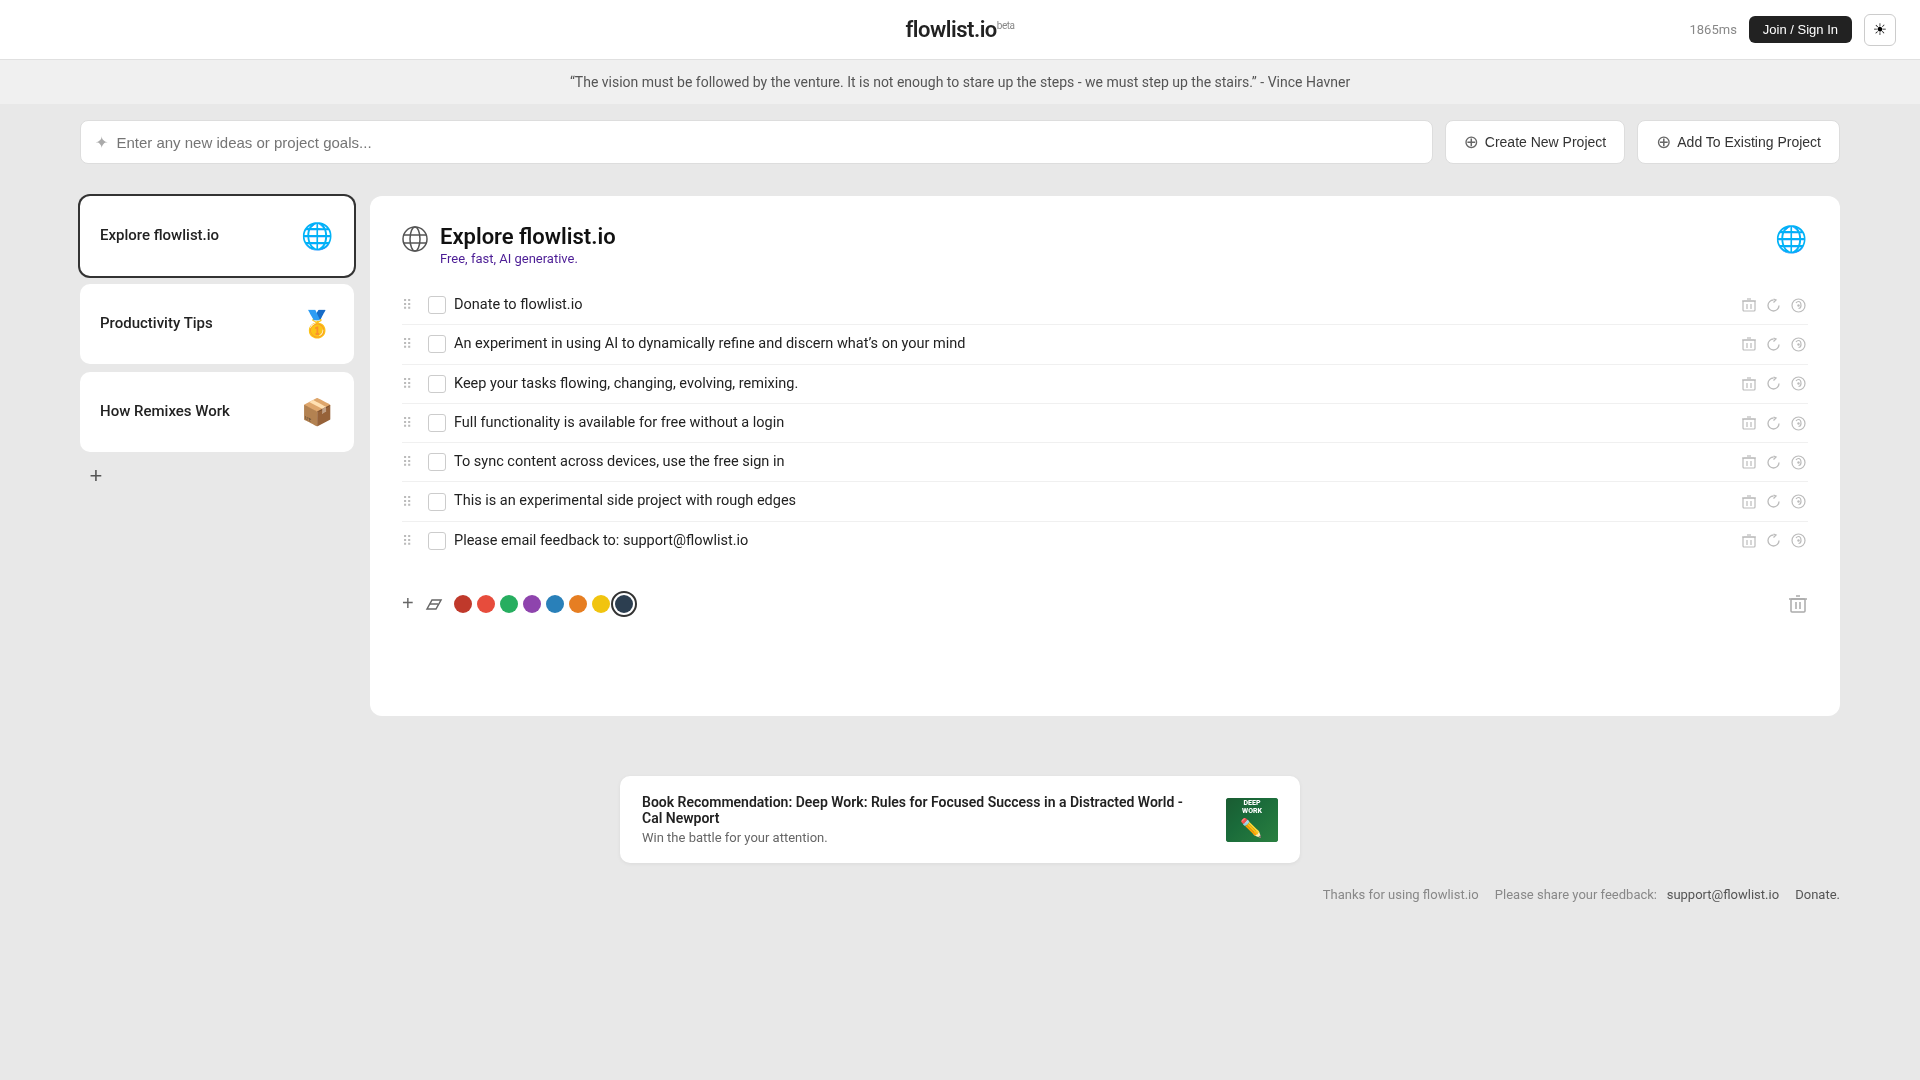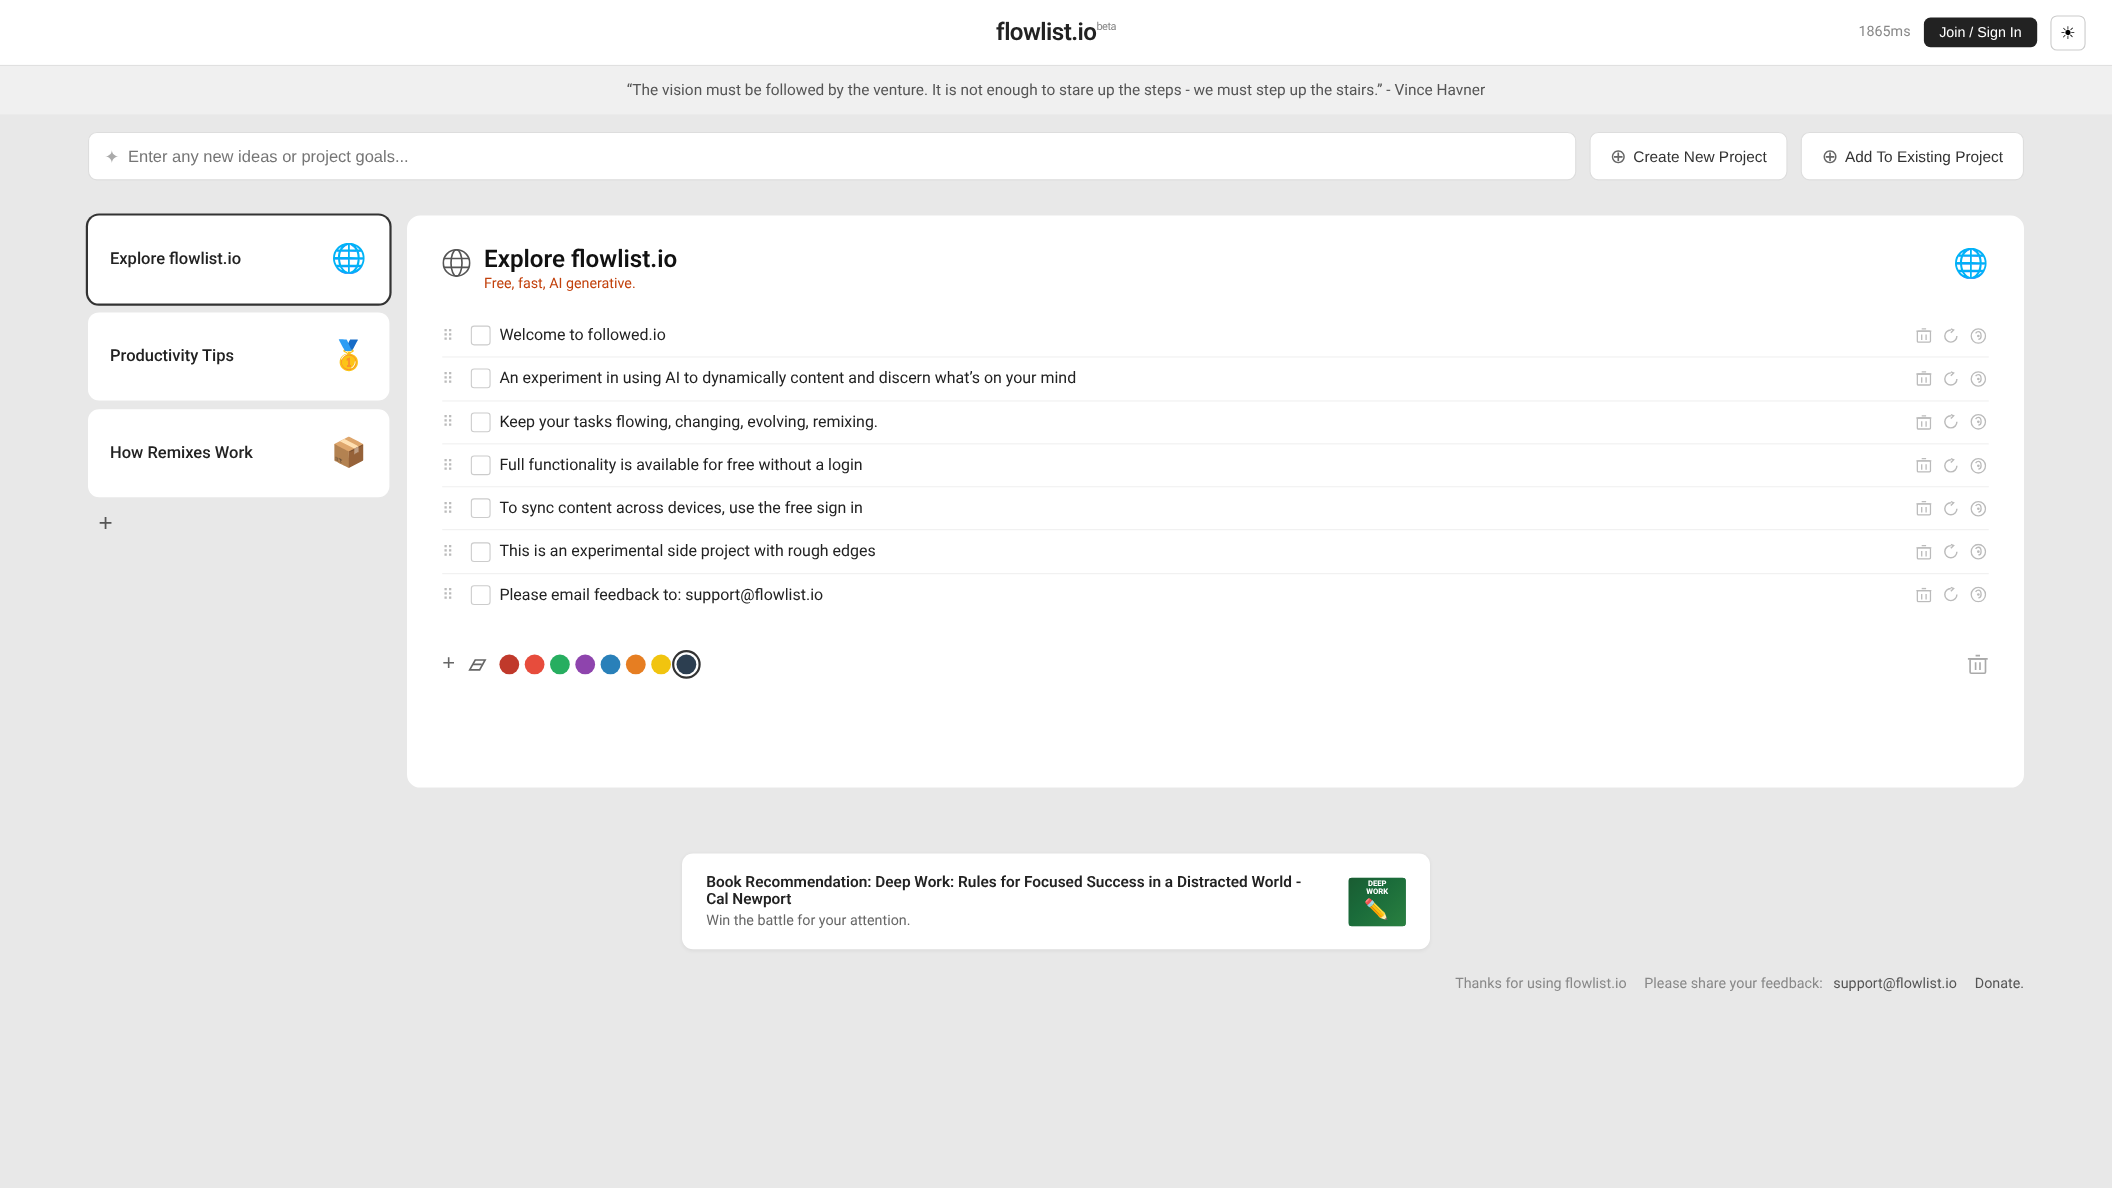--- a/index.html
+++ b/index.html
@@ -194,21 +194,21 @@
       color: #666;
       margin-top: 2px;
     }
     .content-title {
       font-size: 22px;
       font-weight: 600;
       color: #111;
     }
     .content-subtitle {
       font-size: 13px;
-      color: #c2410c;
+      color: #4c1d95;
       margin-top: 2px;
     }
     
     .task-list {
       display: flex;
       flex-direction: column;
     }
     .task-row {
       display: flex;
       align-items: center;
@@ -442,21 +442,21 @@
           <div class="content-subtitle">Free, fast, AI generative.</div>
         </div>
       </div>
       <span style="font-size:26px;">🌐</span>
     </div>
 
     <div class="task-list" id="task-list">
     <div class="task-row">
     <span class="drag-handle">⠿</span>
     <div class="task-checkbox"></div>
-    <span class="task-text">Welcome to followed.io</span>
+    <span class="task-text">Donate to flowlist.io</span>
     <div class="task-actions">
       <button class="task-action-btn">
         <svg width="14" height="14" viewBox="0 0 14 14" fill="none">
           <rect x="1" y="3" width="12" height="10" rx="1" stroke="#bbb" stroke-width="1.2" fill="none"></rect>
           <line x1="0" y1="3" x2="14" y2="3" stroke="#bbb" stroke-width="1.2"></line>
           <line x1="5" y1="1" x2="9" y2="1" stroke="#bbb" stroke-width="1.2"></line>
           <line x1="5" y1="6" x2="5" y2="11" stroke="#bbb" stroke-width="1.2"></line>
           <line x1="9" y1="6" x2="9" y2="11" stroke="#bbb" stroke-width="1.2"></line>
         </svg>
       </button>
@@ -471,21 +471,21 @@
           <circle cx="7.5" cy="7.5" r="6.5" stroke="#bbb" stroke-width="1.2" fill="none"></circle>
           <path d="M5 5c0 0 1-1.5 2.5-1.5S10 5 10 7.5s-1.5 3-2.5 3" stroke="#bbb" stroke-width="1.2" fill="none"></path>
           <circle cx="7.5" cy="7.5" r="1.2" fill="#bbb"></circle>
         </svg>
       </button>
     </div>
   </div>
         <div class="task-row">
     <span class="drag-handle">⠿</span>
     <div class="task-checkbox"></div>
-    <span class="task-text">An experiment in using AI to dynamically content and discern what’s on your mind</span>
+    <span class="task-text">An experiment in using AI to dynamically refine and discern what’s on your mind</span>
     <div class="task-actions">
       <button class="task-action-btn">
         <svg width="14" height="14" viewBox="0 0 14 14" fill="none">
           <rect x="1" y="3" width="12" height="10" rx="1" stroke="#bbb" stroke-width="1.2" fill="none"></rect>
           <line x1="0" y1="3" x2="14" y2="3" stroke="#bbb" stroke-width="1.2"></line>
           <line x1="5" y1="1" x2="9" y2="1" stroke="#bbb" stroke-width="1.2"></line>
           <line x1="5" y1="6" x2="5" y2="11" stroke="#bbb" stroke-width="1.2"></line>
           <line x1="9" y1="6" x2="9" y2="11" stroke="#bbb" stroke-width="1.2"></line>
         </svg>
       </button>

